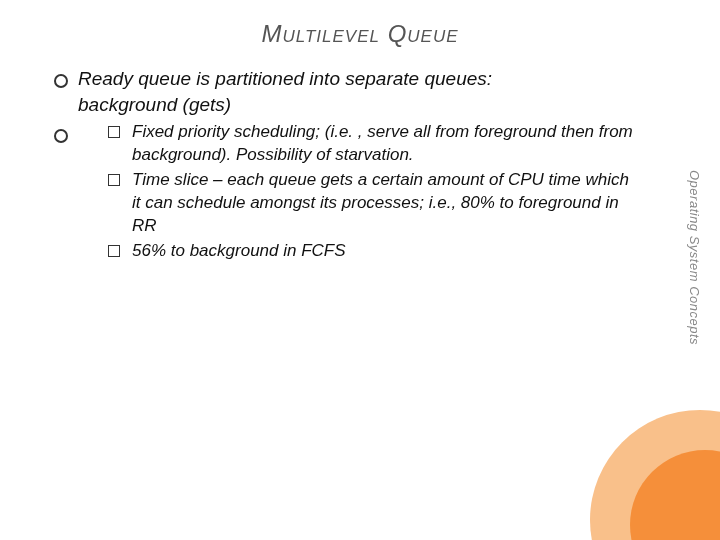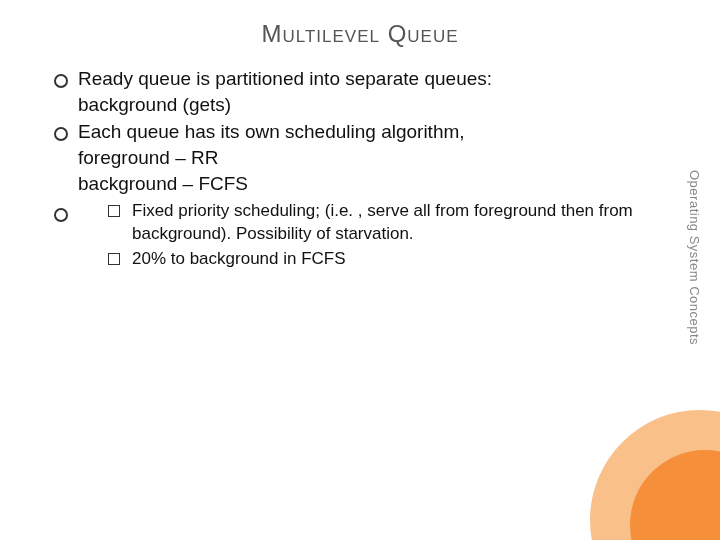--- a/index.html
+++ b/index.html
@@ -9,20 +9,21 @@
     background: #ffffff;
     font-family: Arial, Helvetica, sans-serif;
     position: relative;
     overflow: hidden;
   }
   .slide {
     width: 100%;
     height: 100%;
     position: relative;
     padding: 20px 50px 20px 50px;
+    font-style: italic;
   }
   .title {
     text-align: center;
     font-size: 24px;
     font-variant: small-caps;
     letter-spacing: 1px;
     color: #555;
     font-weight: normal;
     margin-bottom: 18px;
   }
@@ -109,31 +110,27 @@
   <h1 class="title">Multilevel Queue</h1>
 
   <div class="content">
     <ul class="bullet-list">
 
       <li>
         <span class="multi-line">Ready queue is partitioned into separate queues:</span>
         <span class="multi-line">background (gets)</span>
       </li>
 
-      <li>
-        <span class="multi-line">Each queue has its own scheduling algorithm,</span>
-        <span class="multi-line">foreground – RR</span>
-        <span class="multi-line">background – FCFS</span>
-      </li>
 
 
       <li>
         <ul class="sub-list">
           <li>Fixed priority scheduling; (i.e. , serve all from foreground then from background).  Possibility of starvation.</li>
-          <li>20% to background in FCFS</li>
+          <li>Time slice – each queue gets a certain amount of CPU time which it can schedule amongst its processes; i.e., 80% to foreground in RR</li>
+          <li>56% to background in FCFS</li>
         </ul>
       </li>
 
     </ul>
   </div>
 
   <div class="side-text">Operating System Concepts</div>
 
   <div class="decor-outer"></div>
   <div class="decor-inner"></div>

